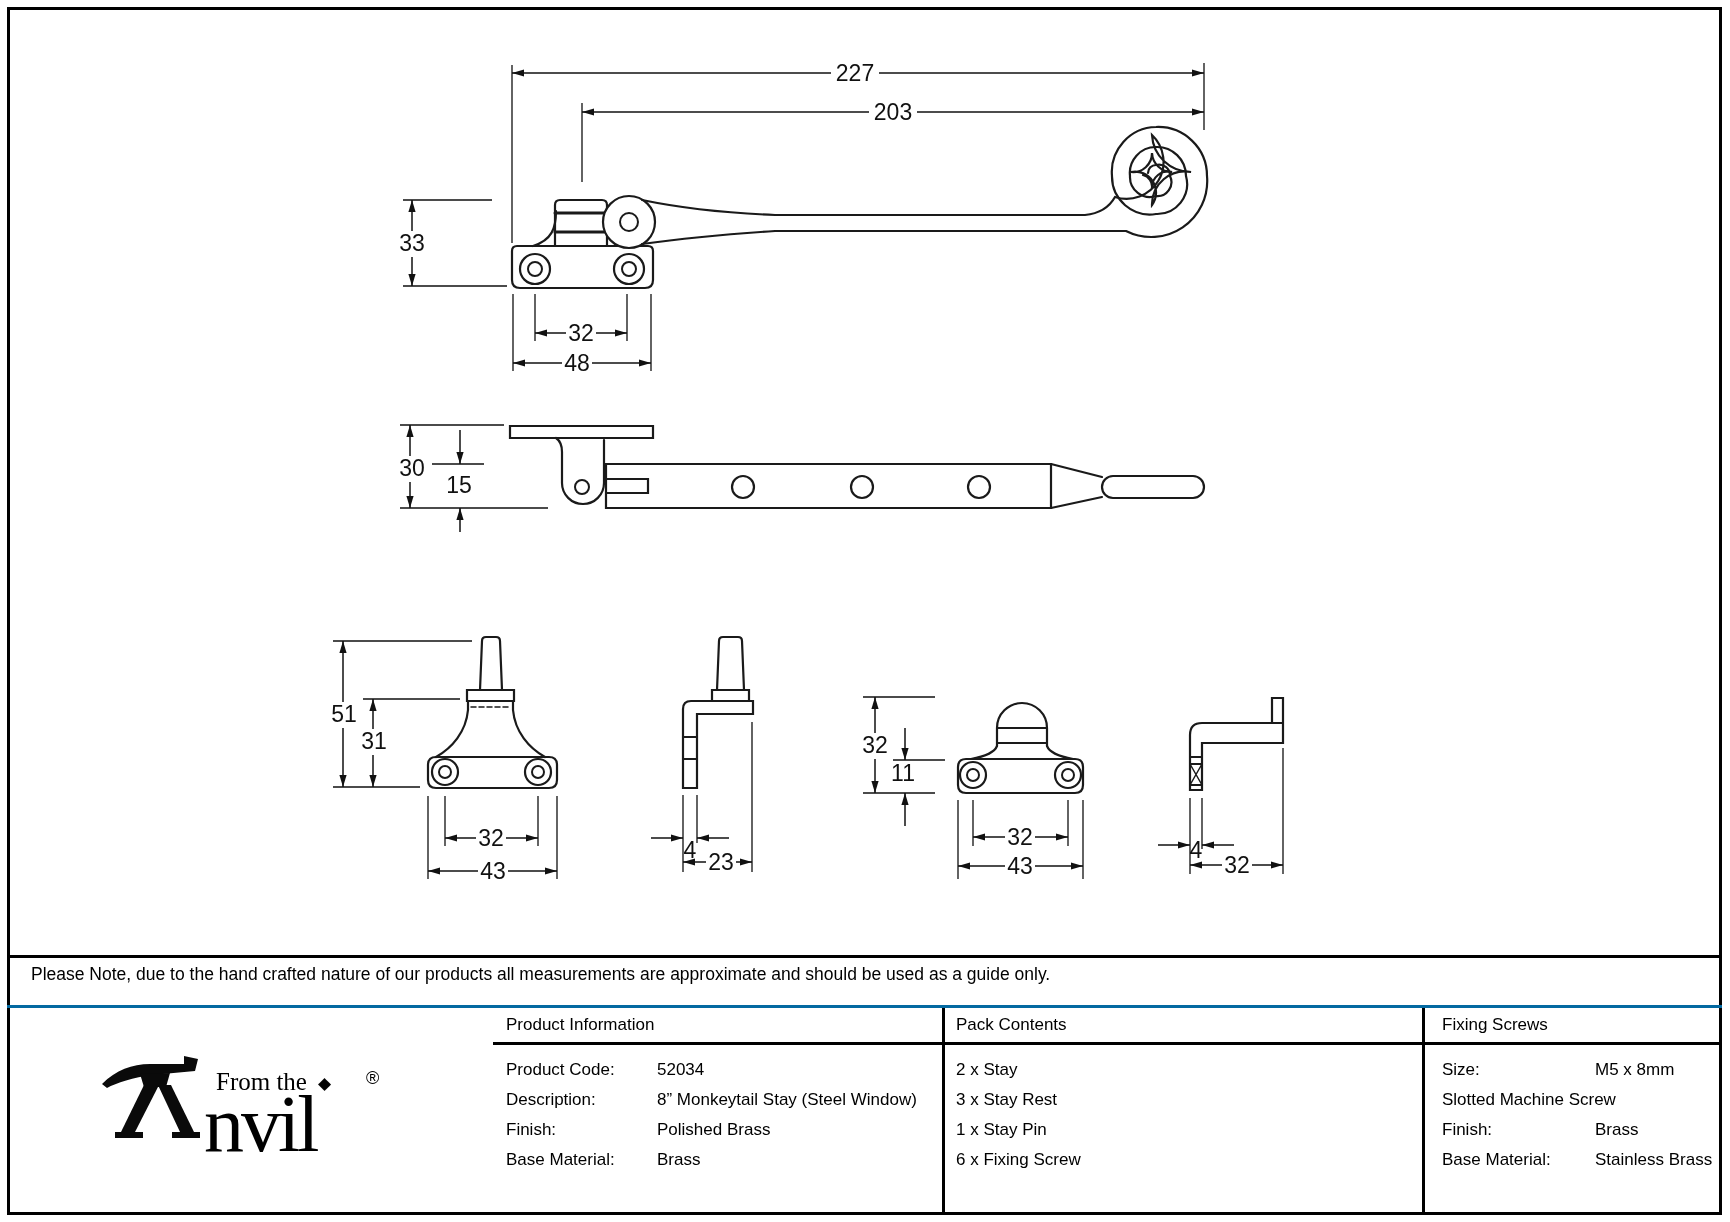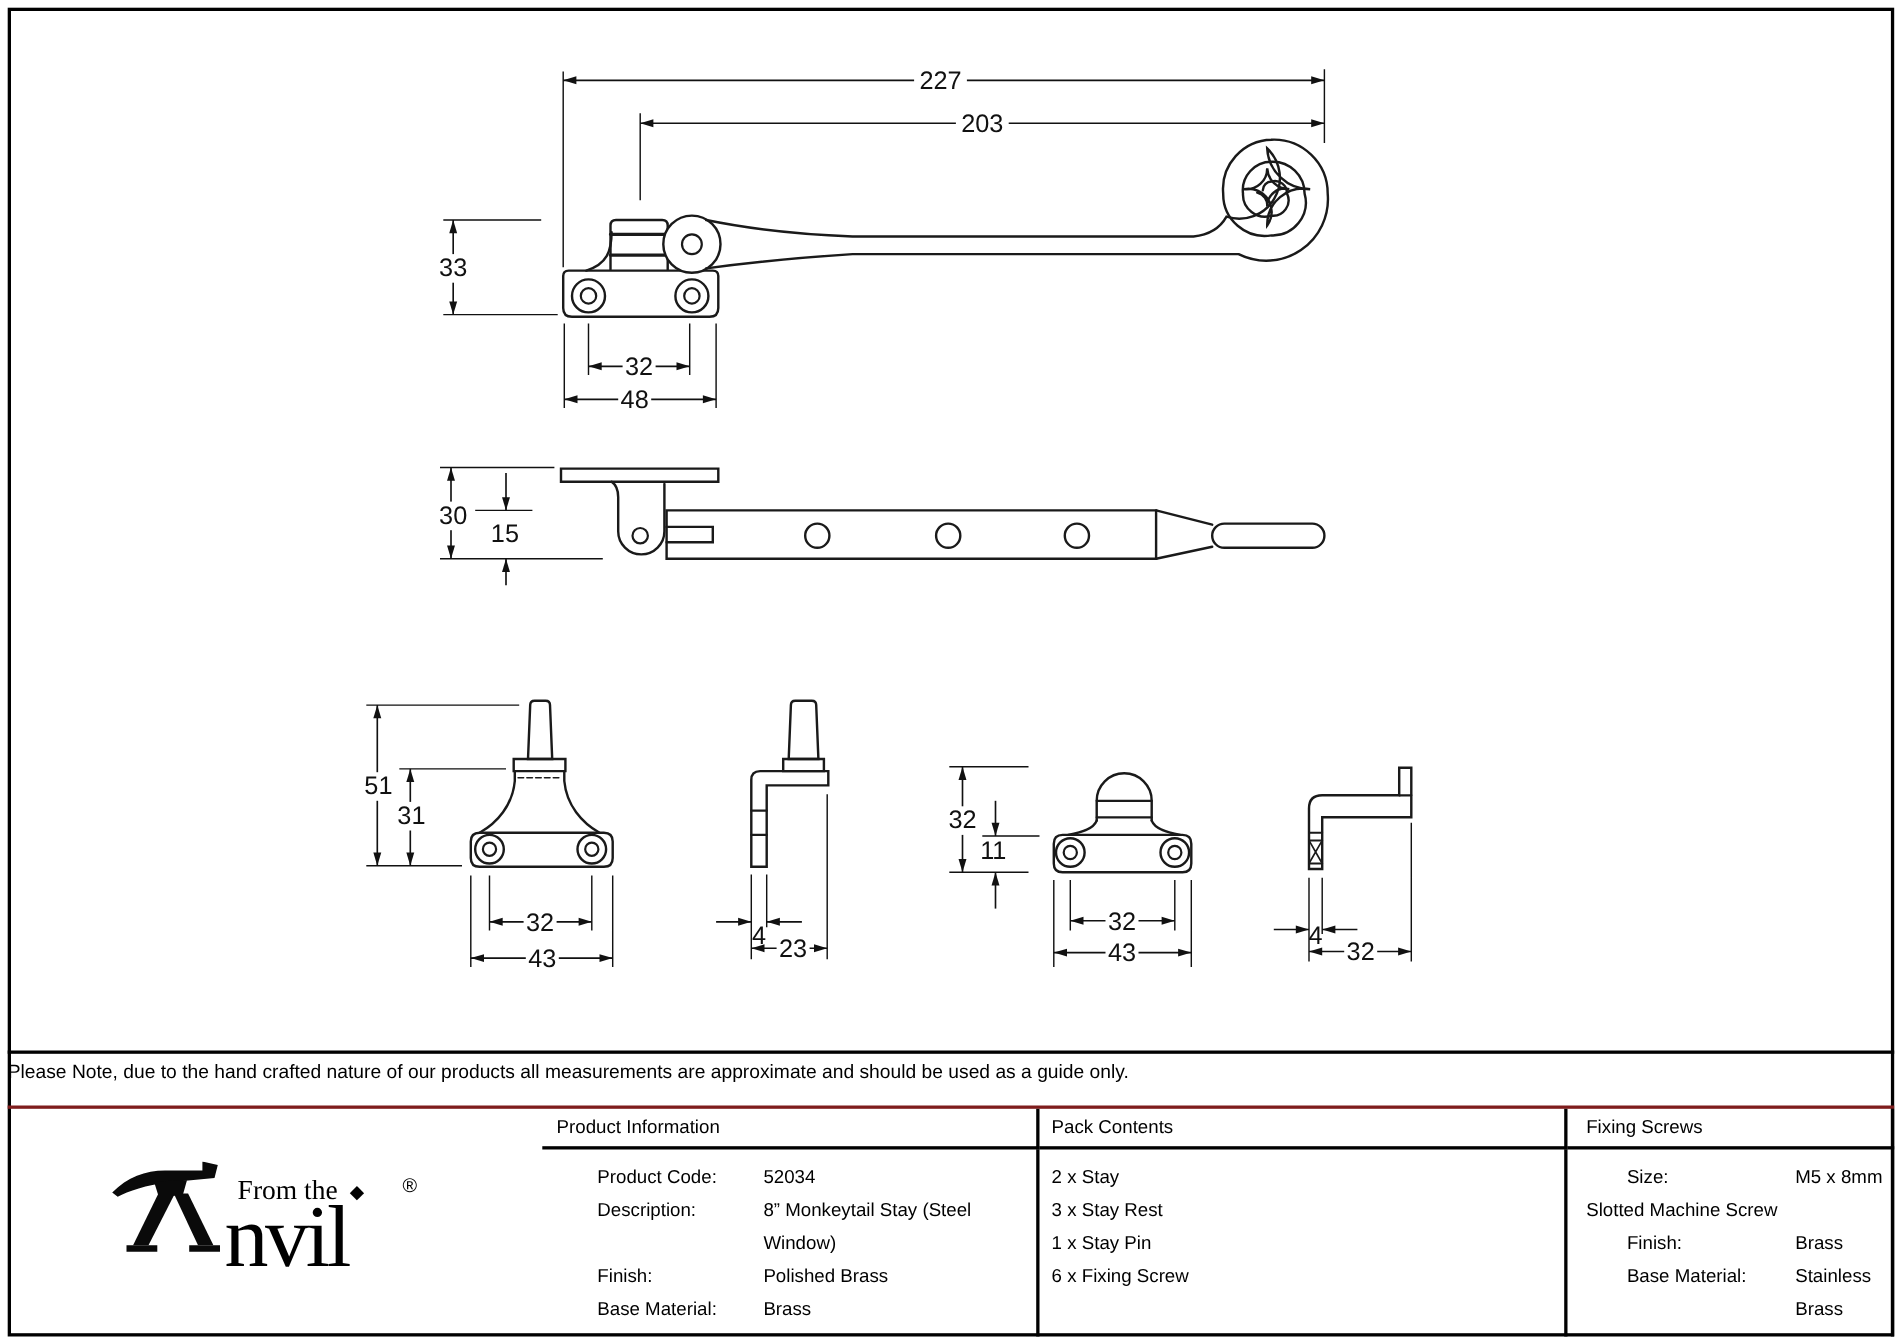--- a/index.html
+++ b/index.html
@@ -6,34 +6,34 @@
   .screen{
     position:relative;width:1730px;height:1222px;background:#ffffff;
     font-family:"Liberation Sans",sans-serif;color:#000;overflow:hidden;
   }
   .frame{position:absolute;left:7px;top:7px;right:8px;bottom:7px;border:3px solid #000;pointer-events:none;}
   .drawing{position:absolute;left:0;top:0;}
   .dimtext{font-family:"Liberation Sans",sans-serif;font-size:23px;fill:#111;text-anchor:middle;}
   .note-row{
     position:absolute;left:7px;right:8px;top:955px;height:36px;box-sizing:border-box;
     border-top:3px solid #000;display:flex;align-items:center;
-    padding-left:0;font-size:17.5px;
+    padding-left:24px;font-size:17.5px;
   }
   .spec{
     position:absolute;left:7px;right:8px;top:1005px;bottom:7px;box-sizing:border-box;
-    border-top:3px solid #7f1d1d;
+    border-top:3px solid #0369a1;
     display:grid;grid-template-columns:486px 452px 480px auto;grid-template-rows:37px 1fr;
   }
   .hcell{border-right:3px solid #000;border-bottom:3px solid #000;display:flex;align-items:center;font-size:17px;}
   .bcell{border-right:3px solid #000;padding-top:10px;font-size:17px;}
   .hcell.c1,.bcell.c1{padding-left:13px;}
   .hcell.c2,.bcell.c2{padding-left:11px;}
   .hcell.c3,.bcell.c3{padding-left:17px;}
   .kv{display:flex;line-height:30px;}
-  .kv .lbl{flex:0 0 151px;margin-left:37px;}
+  .kv .lbl{flex:0 0 151px;}
   .c3 .kv .lbl{flex:0 0 153px;}
   .item{line-height:30px;}
   .logo-cell{grid-row:1 / span 2;display:flex;align-items:center;justify-content:center;}
 </style>
 </head>
 <body>
 
 <div class="screen">
   <div class="frame"></div>
 

